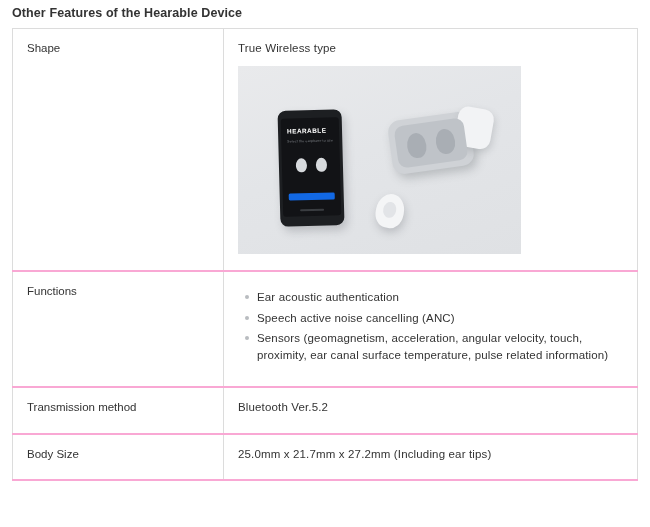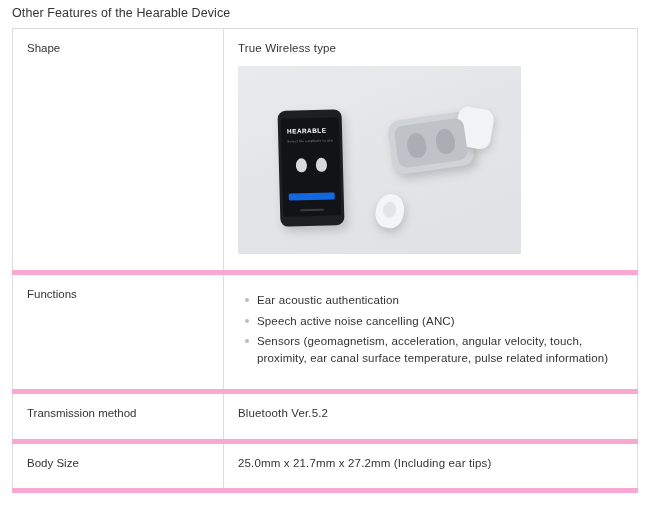--- a/index.html
+++ b/index.html
@@ -17,33 +17,34 @@
   .page {
     width: 650px;
     box-sizing: border-box;
     padding: 0;
   }
   .page-title {
     font-size: 12.5px;
     color: #333333;
     padding: 6px 0 8px 12px;
     letter-spacing: 0.1px;
+    font-weight: bold;
   }
   table.spec {
     width: 626px;
     margin-left: 12px;
     border-collapse: collapse;
     table-layout: fixed;
     border-top: 1px solid #dcdcdc;
     border-bottom: 1px solid #dcdcdc;
     border-left: 1px solid #dcdcdc;
     border-right: 1px solid #dcdcdc;
   }
   table.spec td {
-    border-bottom: 5px solid #f9a8d4;
+    border-bottom: 2px solid #f9a8d4;
     vertical-align: top;
     font-size: 11.5px;
     color: #333333;
     padding: 11px 10px 16px 14px;
     line-height: 1.5;
   }
   td.label {
     width: 186px;
     border-right: 1px solid #dcdcdc;
     white-space: nowrap;

